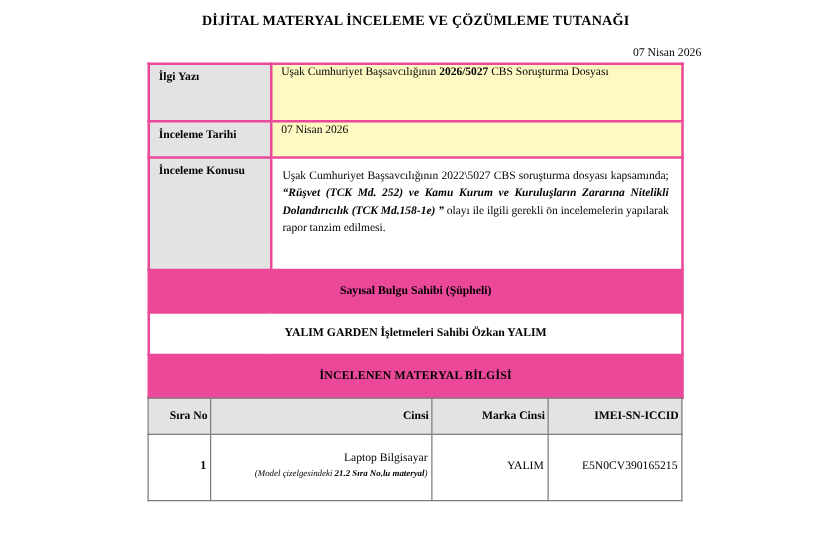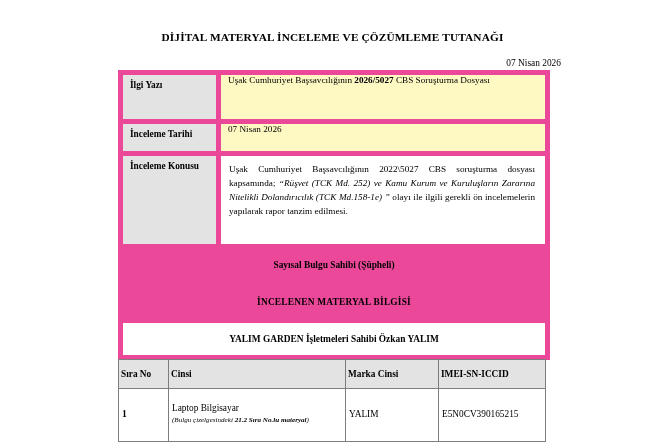--- a/index.html
+++ b/index.html
@@ -12,21 +12,20 @@
     background: #ffffff;
     font-family: "Liberation Serif", serif;
     color: #000000;
     overflow: hidden;
   }
   .page {
     position: relative;
     width: 665px;
     height: 363px;
     box-sizing: border-box;
-    margin-top: 20px;
   }
   .doc-title {
     text-align: center;
     font-weight: bold;
     font-size: 11.3px;
     letter-spacing: 0.15px;
     margin: 0;
     padding-top: 11px;
   }
   .doc-date {
@@ -40,21 +39,21 @@
     left: 118px;
     top: 50px;
     width: 427px;
   }
   table.main {
     border-collapse: collapse;
     width: 427px;
     table-layout: fixed;
   }
   table.main td {
-    border: 5px solid #ec4899;
+    border: 2px solid #ec4899;
     vertical-align: top;
     padding: 0;
   }
   .lbl-cell {
     background: #e3e3e3;
     font-weight: bold;
     font-size: 9.3px;
     padding: 5px 0 0 7px !important;
     vertical-align: top;
     white-space: nowrap;
@@ -69,42 +68,42 @@
     padding-bottom: 6px;
   }
   .konu-val {
     text-align: justify;
     line-height: 1.52;
     padding: 7px 10px 7px 8px !important;
     vertical-align: top;
     font-size: 9.2px;
   }
   .konu-val b.cite {
-    font-weight: normal;
+    font-weight: bold;
     font-style: italic;
   }
   .banner {
     text-align: center;
     font-weight: bold;
     font-size: 9.4px;
     padding: 11px 4px 11px 4px !important;
     vertical-align: middle !important;
   }
   .banner.gray { background: #ec4899; }
   .banner.white { background: #ffffff; }
   .banner.caps { letter-spacing: 0.2px; }
   table.mat {
     border-collapse: collapse;
     width: 427px;
     table-layout: fixed;
     margin-top: -1px;
   }
   table.mat th, table.mat td {
     border: 1px solid #7d7d7d;
-    text-align: left;
+    text-align: right;
     vertical-align: middle;
   }
   table.mat th {
     background: #e3e3e3;
     font-weight: bold;
     font-size: 9.3px;
     padding: 9px 2px;
   }
   table.mat td {
     background: #ffffff;
@@ -156,24 +155,24 @@
         <tr>
           <td class="lbl-cell">İnceleme Konusu</td>
           <td class="konu-val" style="height:74px">
             <span>Uşak Cumhuriyet Başsavcılığının 2022\5027 CBS soruşturma dosyası kapsamında; </span><b class="cite">“Rüşvet (TCK Md. 252) ve Kamu Kurum ve Kuruluşların Zararına Nitelikli Dolandırıcılık (TCK Md.158-1e) ”</b><span> olayı ile ilgili gerekli ön incelemelerin yapılarak rapor tanzim edilmesi.</span>
           </td>
         </tr>
         <tr>
           <td class="banner gray" colspan="2">Sayısal Bulgu Sahibi (Şüpheli)</td>
         </tr>
         <tr>
+          <td class="banner white" colspan="2">YALIM GARDEN İşletmeleri Sahibi Özkan YALIM</td>
+        </tr>
+        <tr>
           <td class="banner gray caps" colspan="2">İNCELENEN MATERYAL BİLGİSİ</td>
-        </tr>
-        <tr>
-          <td class="banner white" colspan="2">YALIM GARDEN İşletmeleri Sahibi Özkan YALIM</td>
         </tr>
       </tbody>
     </table>
 
     <table class="mat">
       <colgroup>
         <col style="width:50px">
         <col style="width:177px">
         <col style="width:93px">
         <col style="width:107px">
@@ -186,21 +185,21 @@
           <th>IMEI-SN-ICCID</th>
         </tr>
       </thead>
       <tbody>
         <tr>
           <td>
             <span class="seq-num">1</span>
           </td>
           <td>
             <div class="cell-main">Laptop Bilgisayar</div>
-            <div class="cell-sub"><span>(Bulgu çizelgesindeki </span><b>21.2 Sıra No.lu materyal</b><span>)</span></div>
+            <div class="cell-sub"><span>(Model çizelgesindeki </span><b>21.2 Sıra No.lu materyal</b><span>)</span></div>
           </td>
           <td>YALIM</td>
           <td>E5N0CV390165215</td>
         </tr>
       </tbody>
     </table>
 
   </div>
 </div>
 

